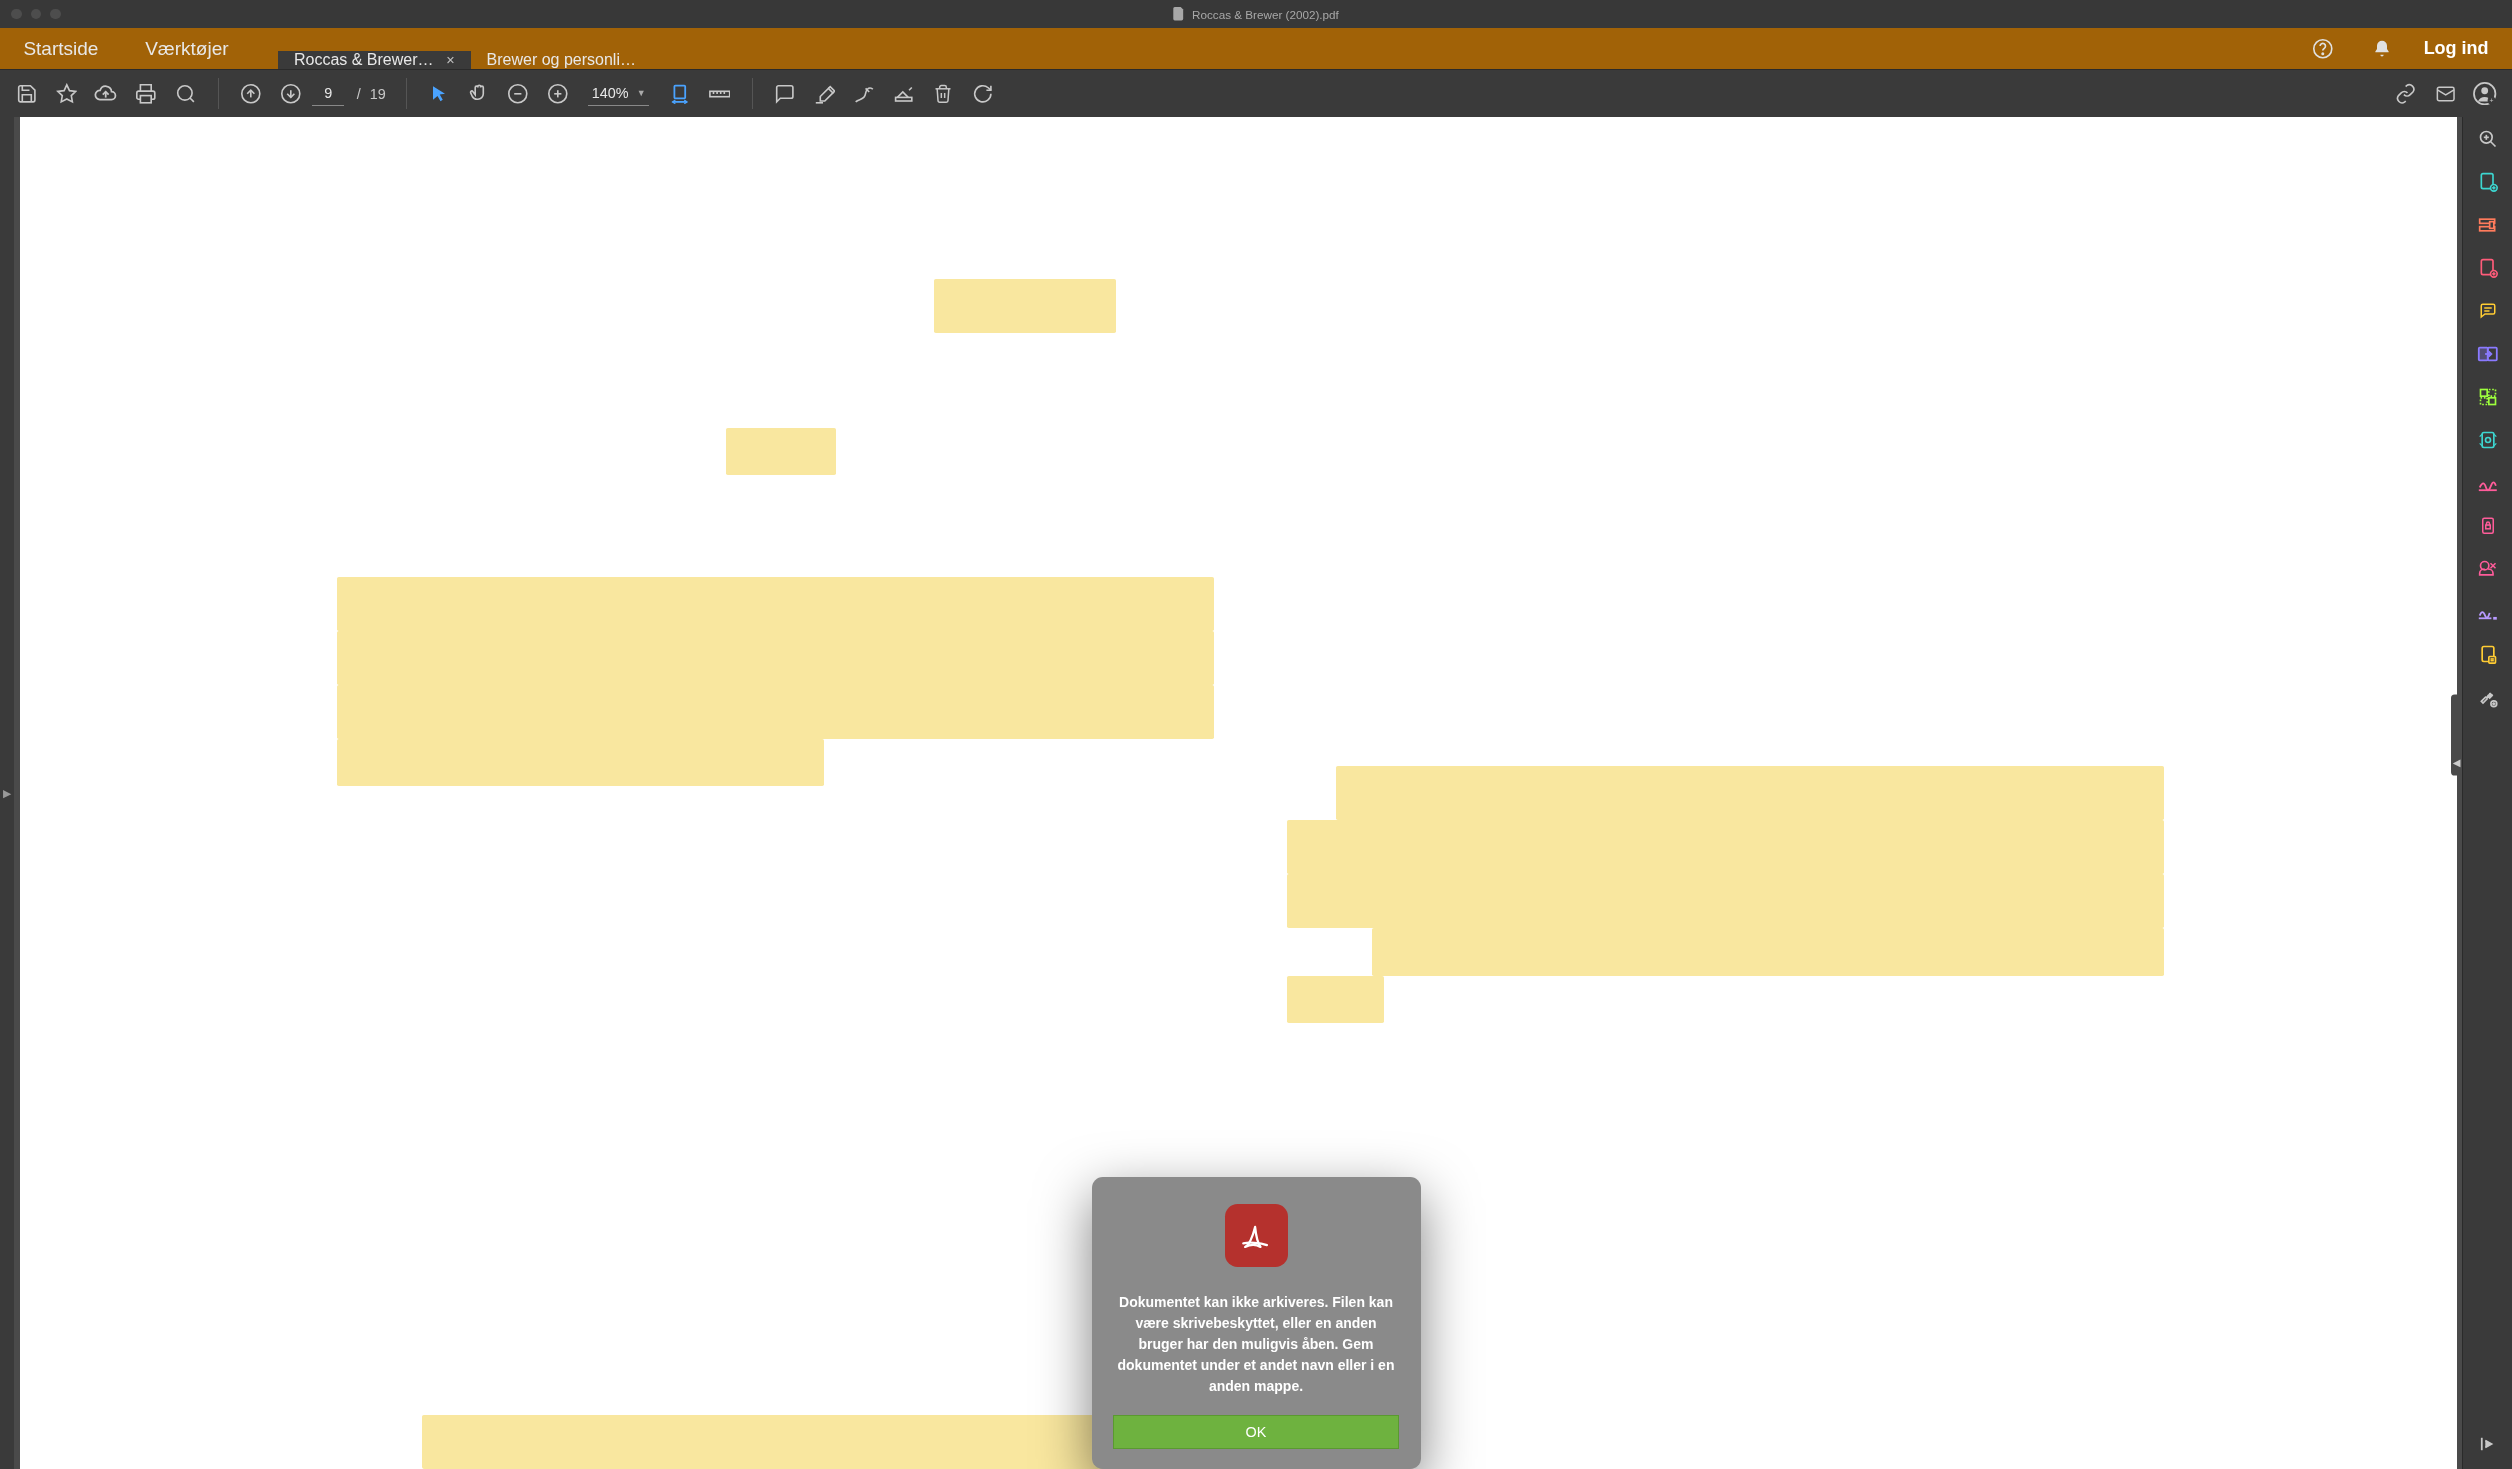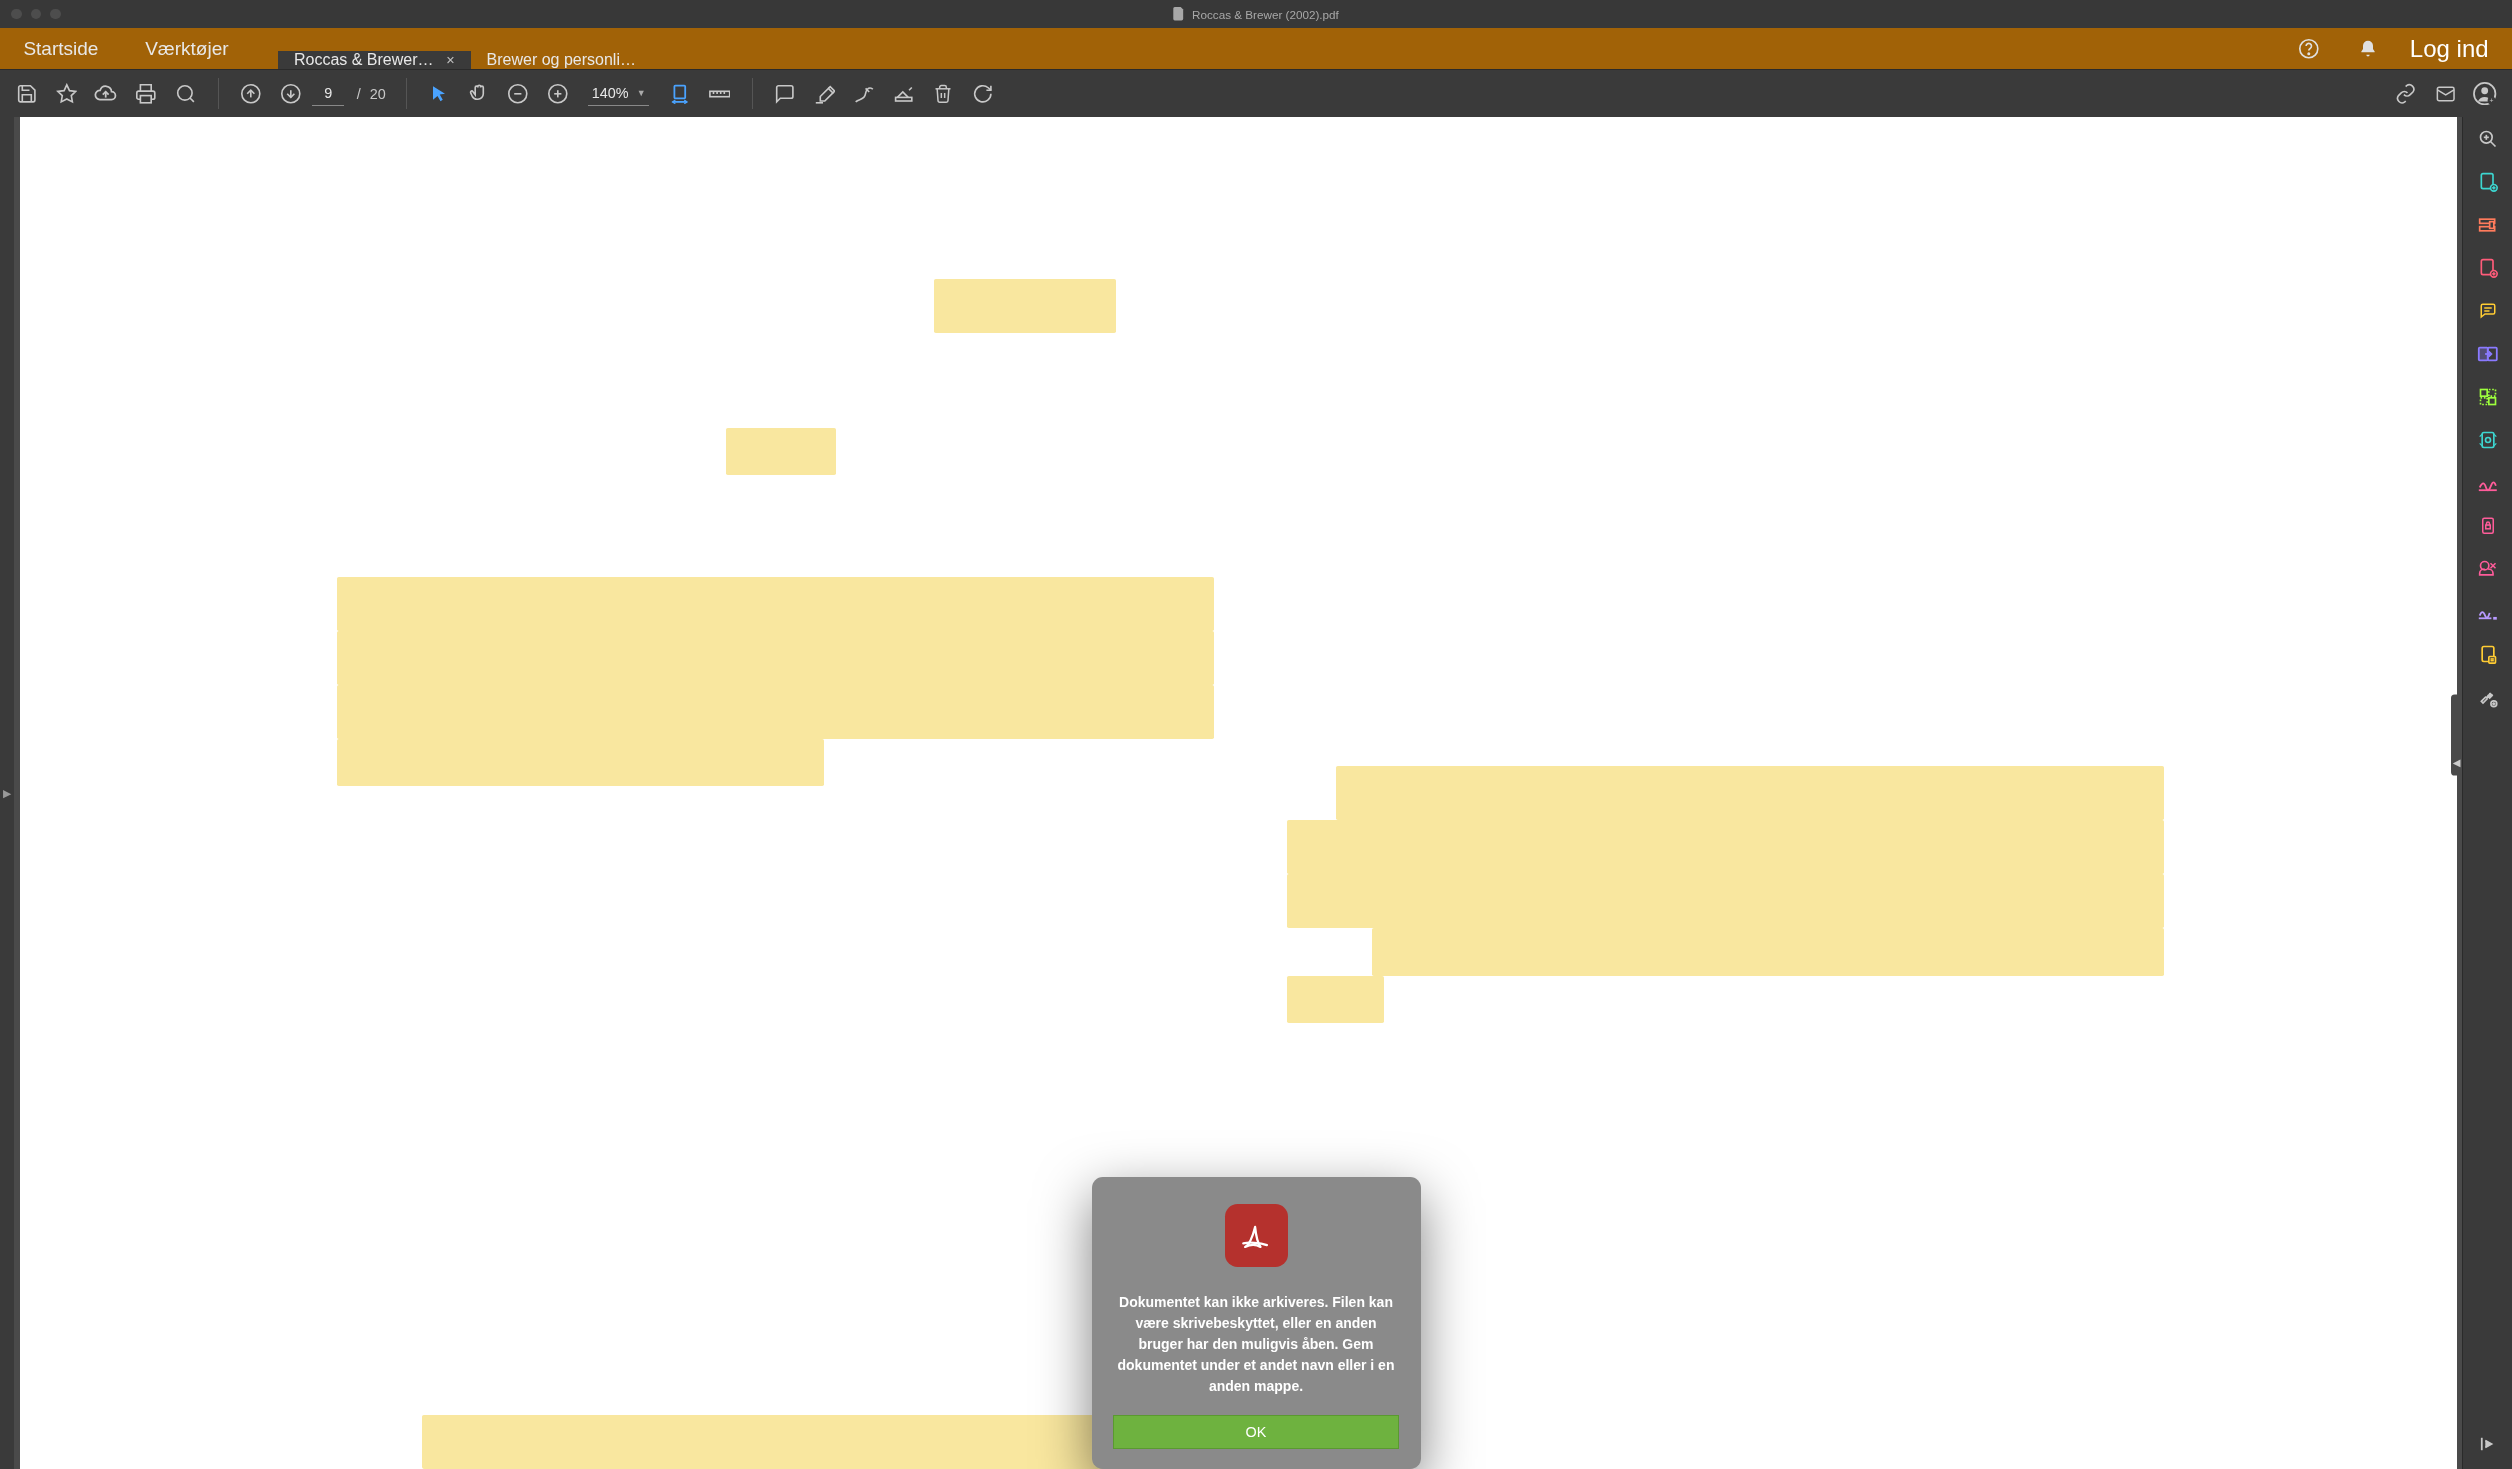--- a/index.html
+++ b/index.html
@@ -10,21 +10,21 @@
 .titlebar-title { position: absolute; left: 50%; transform: translateX(-50%); display: flex; align-items: center; gap: 7.2px; color: #a8a8a8; font-size: 11.7px; font-weight: 500; }
 .titlebar-title svg { width: 11.7px; height: 13.5px; }
 .menubar { height: 41px; background: #a16207; display: flex; align-items: stretch; }
 .menu-item { display: flex; align-items: center; padding: 0 23.4px; color: #e8e8e8; font-size: 19px; font-weight: 400; cursor: pointer; }
 .tabs { display: flex; align-items: flex-end; flex: 1; padding-left: 26px; }
 .tab { display: flex; align-items: center; padding: 0 16px; color: #e8e8e8; font-size: 16px; position: relative; cursor: pointer; gap: 12.6px; }
 .tab.active { background: #3a3a3a; }
 .tab-close { color: #c0c0c0; font-size: 14.4px; cursor: pointer; }
 .menubar-right { display: flex; align-items: center; gap: 23.4px; padding-right: 23.4px; }
 .menubar-right .icon-btn { color: #e0e0e0; cursor: pointer; }
-.login-link { color: #fff; font-size: 24px; font-weight: 400; cursor: pointer; }
+.login-link { color: #fff; font-size: 18px; font-weight: 700; cursor: pointer; }
 .toolbar { height: 49px; background: #3a3a3a; display: flex; align-items: center; padding: 0 9px; gap: 3.6px; border-top: 0.9px solid #2a2a2a; border-bottom: 0.9px solid #2a2a2a; }
 .icon-btn { width: 36px; height: 36px; display: flex; align-items: center; justify-content: center; color: #c8c8c8; cursor: pointer; border-radius: 2.7px; }
 .toolbar-sep { width: 0.9px; height: 31px; background: #555; margin: 0 10.8px; }
 .page-input { width: 32px; height: 25px; background: transparent; border: none; border-bottom: 0.9px solid #888; color: #e8e8e8; text-align: center; font-size: 14.4px; }
 .page-total { color: #c8c8c8; font-size: 14.4px; margin: 0 5.4px 0 9px; }
 .zoom-display { display: flex; align-items: center; gap: 8px; color: #e8e8e8; font-size: 14.4px; margin: 0 9px; border-bottom: 0.9px solid #888; padding: 3.6px 3.6px; }
 .zoom-caret { font-size: 9px; color: #aaa; }
 .content-area { position: absolute; top: 117px; bottom: 0; left: 0; right: 50px; background: #2a2a2a; display: flex; }
 .left-gutter { width: 14.4px; background: #3a3a3a; display: flex; align-items: center; justify-content: center; }
 .left-gutter-caret { color: #999; font-size: 10.8px; }
@@ -130,21 +130,21 @@
   </div>
   <div class="icon-btn">
     <svg width="21.6" height="21.6" viewBox="0 0 24 24" fill="none" stroke="currentColor" stroke-width="1.8">
         <circle cx="12" cy="12" r="10"></circle>
         <polyline points="8 12 12 16 16 12"></polyline>
         <line x1="12" y1="8" x2="12" y2="16"></line>
       </svg>
   </div>
   <input class="page-input" value="9" style="">
   <span class="page-total">/</span>
-  <span class="page-total" style="margin-left:0">20</span>
+  <span class="page-total" style="margin-left:0">19</span>
   <div class="toolbar-sep"></div>
   <div class="icon-btn" style="color:#4aa3ff">
     <svg width="18" height="21.6" viewBox="0 0 24 24" fill="currentColor">
         <path d="M4 2l16 10-7 1 4 7-3 2-4-7-6 5z"></path>
       </svg>
   </div>
   <div class="icon-btn">
     <svg width="21.6" height="21.6" viewBox="0 0 24 24" fill="none" stroke="currentColor" stroke-width="1.8">
         <path d="M8 13V5a1.5 1.5 0 0 1 3 0V4a1.5 1.5 0 0 1 3 0v1a1.5 1.5 0 0 1 3 0v7a6 6 0 0 1-6 6h-1a6 6 0 0 1-5.2-3L3 11a1.5 1.5 0 0 1 2-2l3 4z"></path>
       </svg>

